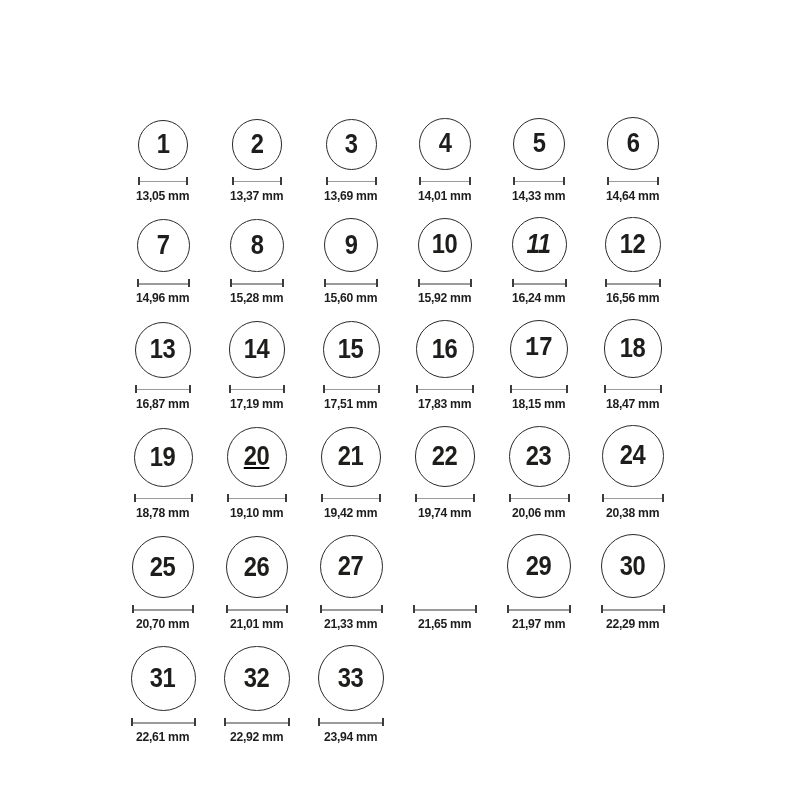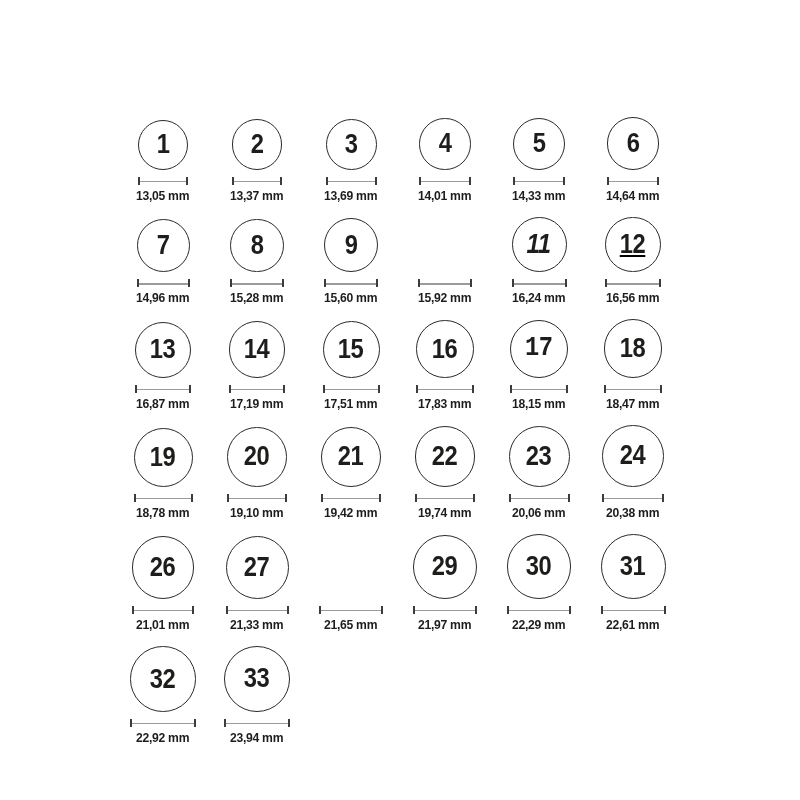--- a/index.html
+++ b/index.html
@@ -146,34 +146,37 @@
 
   <div class="cell">
     <div class="circle" style="width: 54px; height: 54px;">
       <span class="num">9</span>
     </div>
     <div class="measure" style="width: 54px;"></div>
     <div class="mm">15,60 mm</div>
   </div>
 
   <div class="cell">
+    <div class="circle" style="width: 54.5px; height: 54.5px;">
+      <span class="num">10</span>
+    </div>
     <div class="measure" style="width: 54.5px;"></div>
     <div class="mm">15,92 mm</div>
   </div>
 
   <div class="cell">
     <div class="circle" style="width: 55px; height: 55px; font-style: italic;">
       <span class="num">11</span>
     </div>
     <div class="measure" style="width: 55px;"></div>
     <div class="mm">16,24 mm</div>
   </div>
 
   <div class="cell">
-    <div class="circle" style="width: 55.5px; height: 55.5px; text-decoration: underline;">
+    <div class="circle" style="width: 55.5px; height: 55.5px;">
       <span class="num">12</span>
     </div>
     <div class="measure" style="width: 55.5px;"></div>
     <div class="mm">16,56 mm</div>
   </div>
 
   <div class="cell">
     <div class="circle" style="width: 56px; height: 56px;">
       <span class="num">13</span>
     </div>
@@ -223,21 +226,21 @@
 
   <div class="cell">
     <div class="circle" style="width: 59px; height: 59px;">
       <span class="num">19</span>
     </div>
     <div class="measure" style="width: 59px;"></div>
     <div class="mm">18,78 mm</div>
   </div>
 
   <div class="cell">
-    <div class="circle" style="width: 59.5px; height: 59.5px;">
+    <div class="circle" style="width: 59.5px; height: 59.5px; text-decoration: underline;">
       <span class="num">20</span>
     </div>
     <div class="measure" style="width: 59.5px;"></div>
     <div class="mm">19,10 mm</div>
   </div>
 
   <div class="cell">
     <div class="circle" style="width: 60px; height: 60px;">
       <span class="num">21</span>
     </div>
@@ -262,20 +265,27 @@
   </div>
 
   <div class="cell">
     <div class="circle" style="width: 61.5px; height: 61.5px;">
       <span class="num">24</span>
     </div>
     <div class="measure" style="width: 61.5px;"></div>
     <div class="mm">20,38 mm</div>
   </div>
 
+  <div class="cell">
+    <div class="circle" style="width: 62px; height: 62px;">
+      <span class="num">25</span>
+    </div>
+    <div class="measure" style="width: 62px;"></div>
+    <div class="mm">20,70 mm</div>
+  </div>
 
   <div class="cell">
     <div class="circle" style="width: 62.5px; height: 62.5px;">
       <span class="num">26</span>
     </div>
     <div class="measure" style="width: 62.5px;"></div>
     <div class="mm">21,01 mm</div>
   </div>
 
   <div class="cell">

